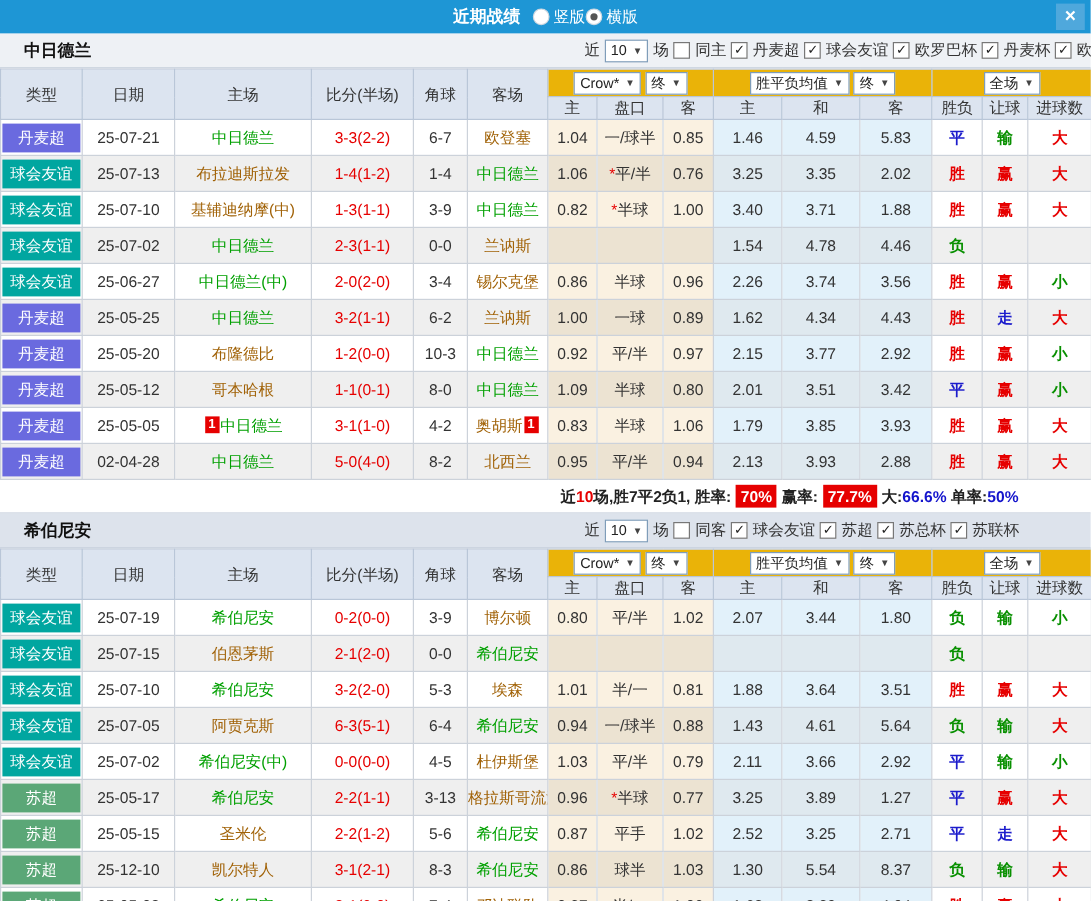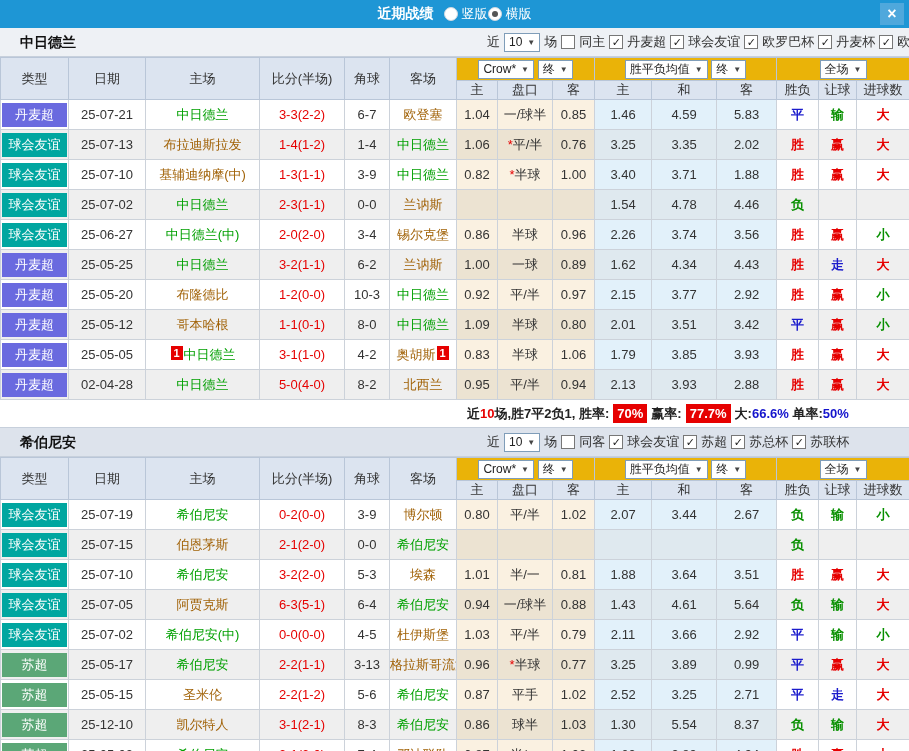--- a/index.html
+++ b/index.html
@@ -475,21 +475,21 @@
           <td>25-07-19</td>
           <td><span class="t-focus">希伯尼安</span></td>
           <td class="score">0-2(0-0)</td>
           <td>3-9</td>
           <td><span class="t-norm">博尔顿</span></td>
           <td class="c-crow">0.80</td>
           <td class="c-crow"><span>平/半</span></td>
           <td class="c-crow">1.02</td>
           <td class="c-mean">2.07</td>
           <td class="c-mean">3.44</td>
-          <td class="c-mean">2.67</td>
+          <td class="c-mean">1.80</td>
           <td class="res-g">负</td>
           <td class="res-g">输</td>
           <td class="res-g">小</td>
         </tr>
         <tr class="even">
           <td class="type-cell">
             <div class="badge friendly"><span>球会友谊</span></div>
           </td>
           <td>25-07-15</td>
           <td><span class="t-norm">伯恩茅斯</span></td>
@@ -570,21 +570,21 @@
           <td>25-05-17</td>
           <td><span class="t-focus">希伯尼安</span></td>
           <td class="score">2-2(1-1)</td>
           <td>3-13</td>
           <td><span class="t-norm">格拉斯哥流浪者</span></td>
           <td class="c-crow">0.96</td>
           <td class="c-crow"><span class="star">*</span><span>半球</span></td>
           <td class="c-crow">0.77</td>
           <td class="c-mean">3.25</td>
           <td class="c-mean">3.89</td>
-          <td class="c-mean">0.99</td>
+          <td class="c-mean">1.27</td>
           <td class="res-b">平</td>
           <td class="res-r">赢</td>
           <td class="res-r">大</td>
         </tr>
         <tr class="odd">
           <td class="type-cell">
             <div class="badge scot"><span>苏超</span></div>
           </td>
           <td>25-05-15</td>
           <td><span class="t-norm">圣米伦</span></td>

